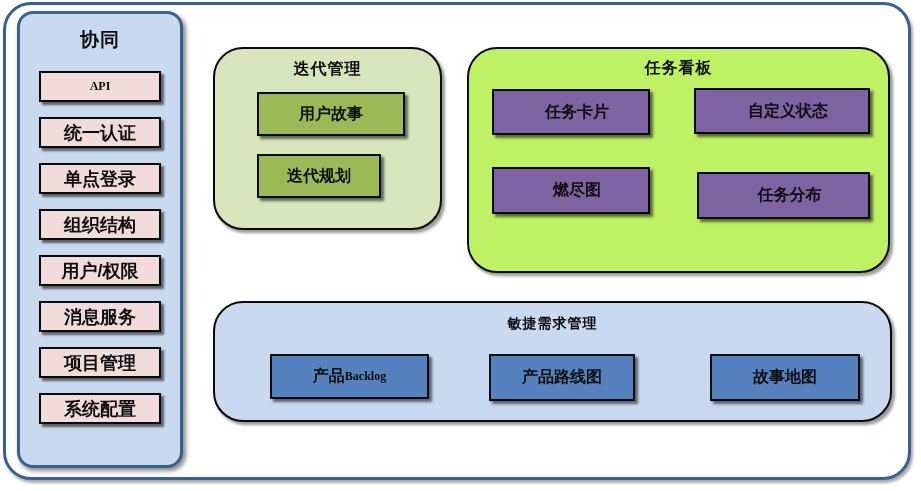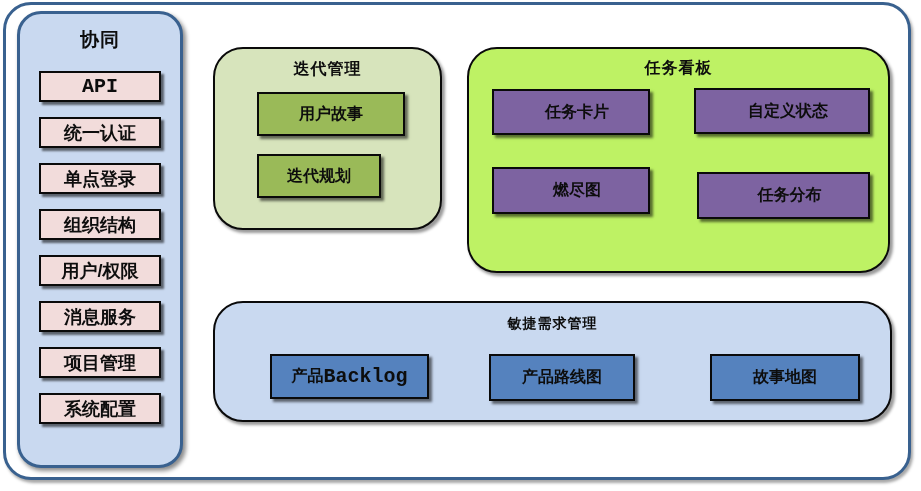--- a/index.html
+++ b/index.html
@@ -12,41 +12,41 @@
   
   .frame{
     position:absolute;left:3px;top:2px;width:908px;height:478px;
     border:3px solid #39618f;border-radius:28px;background:#ffffff;
     box-shadow:2px 3px 3px rgba(0,0,0,0.35);
     box-sizing:border-box;
   }
   
   .sidebar{
     position:absolute;left:17px;top:11px;width:166px;height:457px;
-    background:#c9d9f0;border:3px solid #39618f;border-radius:24px;
+    background:#c9d9f0;border:3px solid #39618f;border-radius:16px;
     box-shadow:2.5px 3px 4px rgba(0,0,0,0.45);
     box-sizing:border-box;
   }
   .sidebar-title{
     margin-top:13px;text-align:center;
     font-size:19px;font-weight:bold;letter-spacing:1px;
   }
   .sidebar-items{
     margin:18px auto 0 auto;width:122px;
     display:flex;flex-direction:column;gap:15px;
   }
   .pill{
     height:31px;box-sizing:border-box;
     background:#f2dcdb;border:2.5px solid #0a0a0a;
     box-shadow:2.5px 2.5px 2px rgba(0,0,0,0.55);
     display:flex;align-items:center;justify-content:center;
     font-family:Liberation Sans, sans-serif;
     font-weight:bold;font-size:18px;white-space:nowrap;
   }
-  .latin{font-family:Liberation Mono, monospace;font-size:20px;}
+  .latin{font-family:Liberation Serif, serif;font-size:12px;}
   
   .group{
     position:absolute;box-sizing:border-box;
     border:2.2px solid #0a0a0a;border-radius:30px;
     box-shadow:2.5px 3px 3px rgba(0,0,0,0.4);
   }
   .group-title{
     text-align:center;font-weight:bold;font-size:16px;letter-spacing:1px;
   }
   .group-iteration{left:213px;top:47px;width:229px;height:183px;background:#d7e4bc;}

